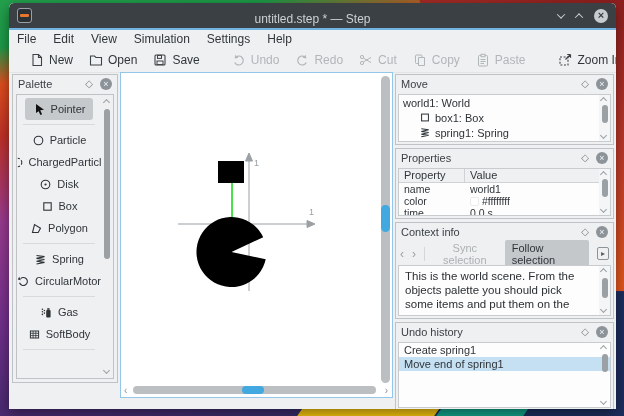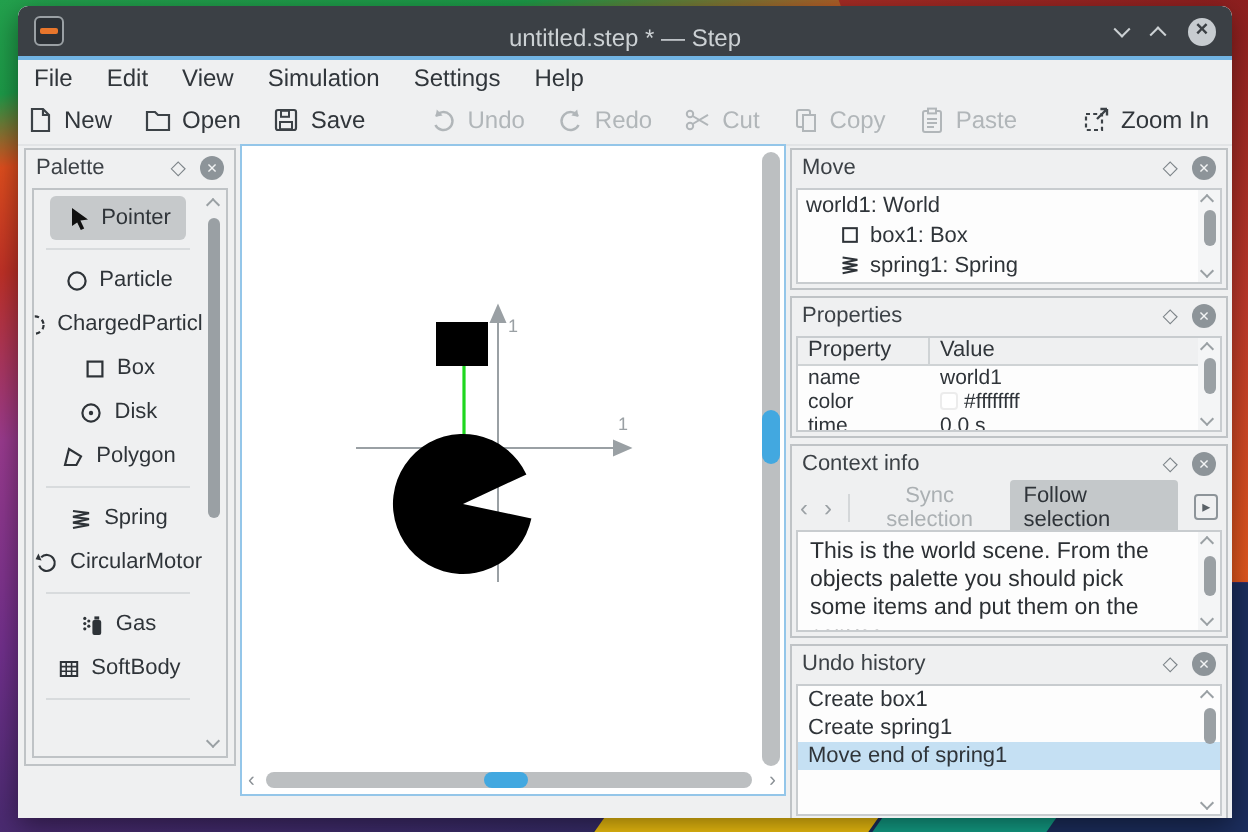--- a/index.html
+++ b/index.html
@@ -41,21 +41,21 @@
     color:#3b4045; font-size:11px; line-height:13px; text-align:center; font-weight:bold; }
 
   #blueline { position:absolute; left:0; top:25px; right:0; height:2px; background:#71b4e3; }
 
   #menubar { position:absolute; left:0; top:27px; right:0; height:17px;
     display:flex; align-items:center; padding-left:8px; gap:17px;
     font-size:12px; color:#31363b; background:#eff0f1; }
   #menubar span { cursor:default; }
 
   #toolbar { position:absolute; left:0; top:44px; right:0; height:26px;
-    display:flex; align-items:center; padding:0 8px 0 4px; gap:16px;
+    display:flex; align-items:center; padding:0 8px 0 21px; gap:16px;
     background:#eff0f1; border-bottom:1px solid #e2e4e6; font-size:12px; color:#31363b; }
   .tb-btn { display:flex; align-items:center; gap:5px; white-space:nowrap; }
   .tb-btn.disabled { color:#b1b6b9; }
   .tb-sep { width:1px; height:18px; background:#d4d7d9; }
   .tb-spacer { flex:1; }
 
   
   .panel { position:absolute; background:#eff0f1; border:1px solid #bfc3c6; }
   .panel-header { height:17px; display:flex; align-items:center; padding:0 5px;
     font-size:11px; color:#3c4146; }
@@ -272,33 +272,33 @@
     <span class="p-icon">
               <svg width="13" height="13" viewBox="0 0 13 13">
                 <circle cx="6.5" cy="6.5" r="4.3" fill="none" stroke="#2e3338" stroke-width="1.1" stroke-dasharray="2.2 1.8"></circle>
               </svg>
             </span>
             <span>ChargedParticle</span>
           </div>
           <div class="p-item">
     <span class="p-icon">
               <svg width="13" height="13" viewBox="0 0 13 13">
-                <rect x="2.8" y="2.8" width="7.4" height="7.4" fill="none" stroke="#2e3338" stroke-width="1.1"></rect>
-              </svg>
-            </span>
-            <span>Box</span>
-          </div>
-          <div class="p-item">
-    <span class="p-icon">
-              <svg width="13" height="13" viewBox="0 0 13 13">
                 <circle cx="6.5" cy="6.5" r="4.3" fill="none" stroke="#2e3338" stroke-width="1.1"></circle>
                 <circle cx="6.5" cy="6.5" r="1.1" fill="#2e3338"></circle>
               </svg>
             </span>
             <span>Disk</span>
+          </div>
+          <div class="p-item">
+    <span class="p-icon">
+              <svg width="13" height="13" viewBox="0 0 13 13">
+                <rect x="2.8" y="2.8" width="7.4" height="7.4" fill="none" stroke="#2e3338" stroke-width="1.1"></rect>
+              </svg>
+            </span>
+            <span>Box</span>
           </div>
           <div class="p-item">
     <span class="p-icon">
               <svg width="13" height="13" viewBox="0 0 13 13">
                 <path d="M2.5,10.5 L4.5,2.5 L10.5,6.2 L8.2,10.5 Z" fill="none" stroke="#2e3338" stroke-width="1.1"></path>
               </svg>
             </span>
             <span>Polygon</span>
           </div>
           <div class="p-sep"></div>
@@ -478,23 +478,20 @@
 
   <div class="panel dock" id="undo-panel">
     <div class="panel-header">
       <span class="ph-title">Undo history</span>
       <span class="ph-float">◇</span>
       <span class="ph-close">×</span>
     </div>
     <div class="white-area" style="top:19px;">
       <div id="undo-rows">
           <div class="undo-row">
-     <span>Create box1</span>
-          </div>
-          <div class="undo-row">
      <span>Create spring1</span>
           </div>
           <div class="undo-row selected">
      <span>Move end of spring1</span>
           </div>
         </div>
       <div class="v-scroll" style="background:transparent;">
         <span class="scroll-chev up"></span>
         <div class="v-thumb" style="top:11px; height:18px;"></div>
         <span class="scroll-chev dn"></span>

